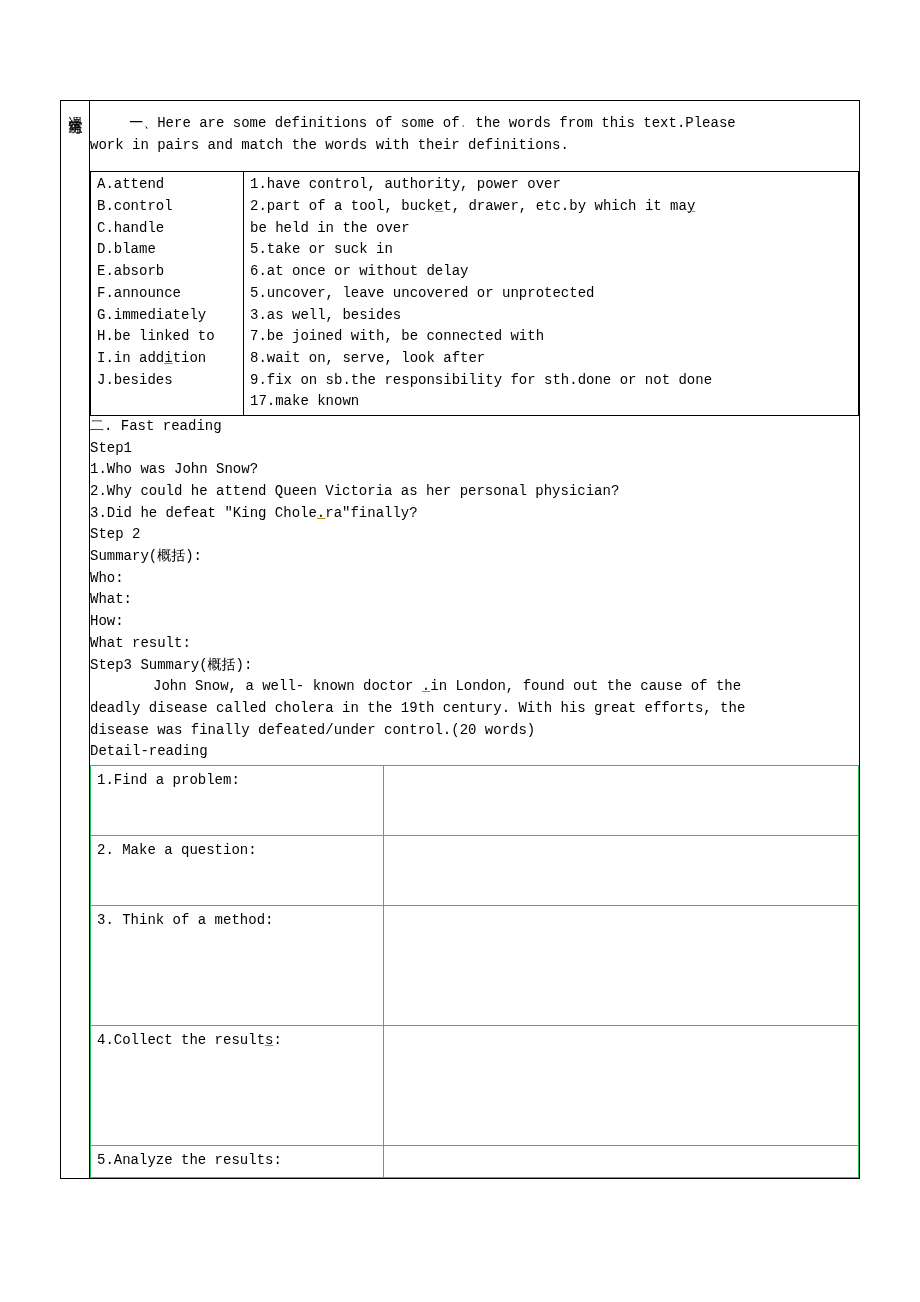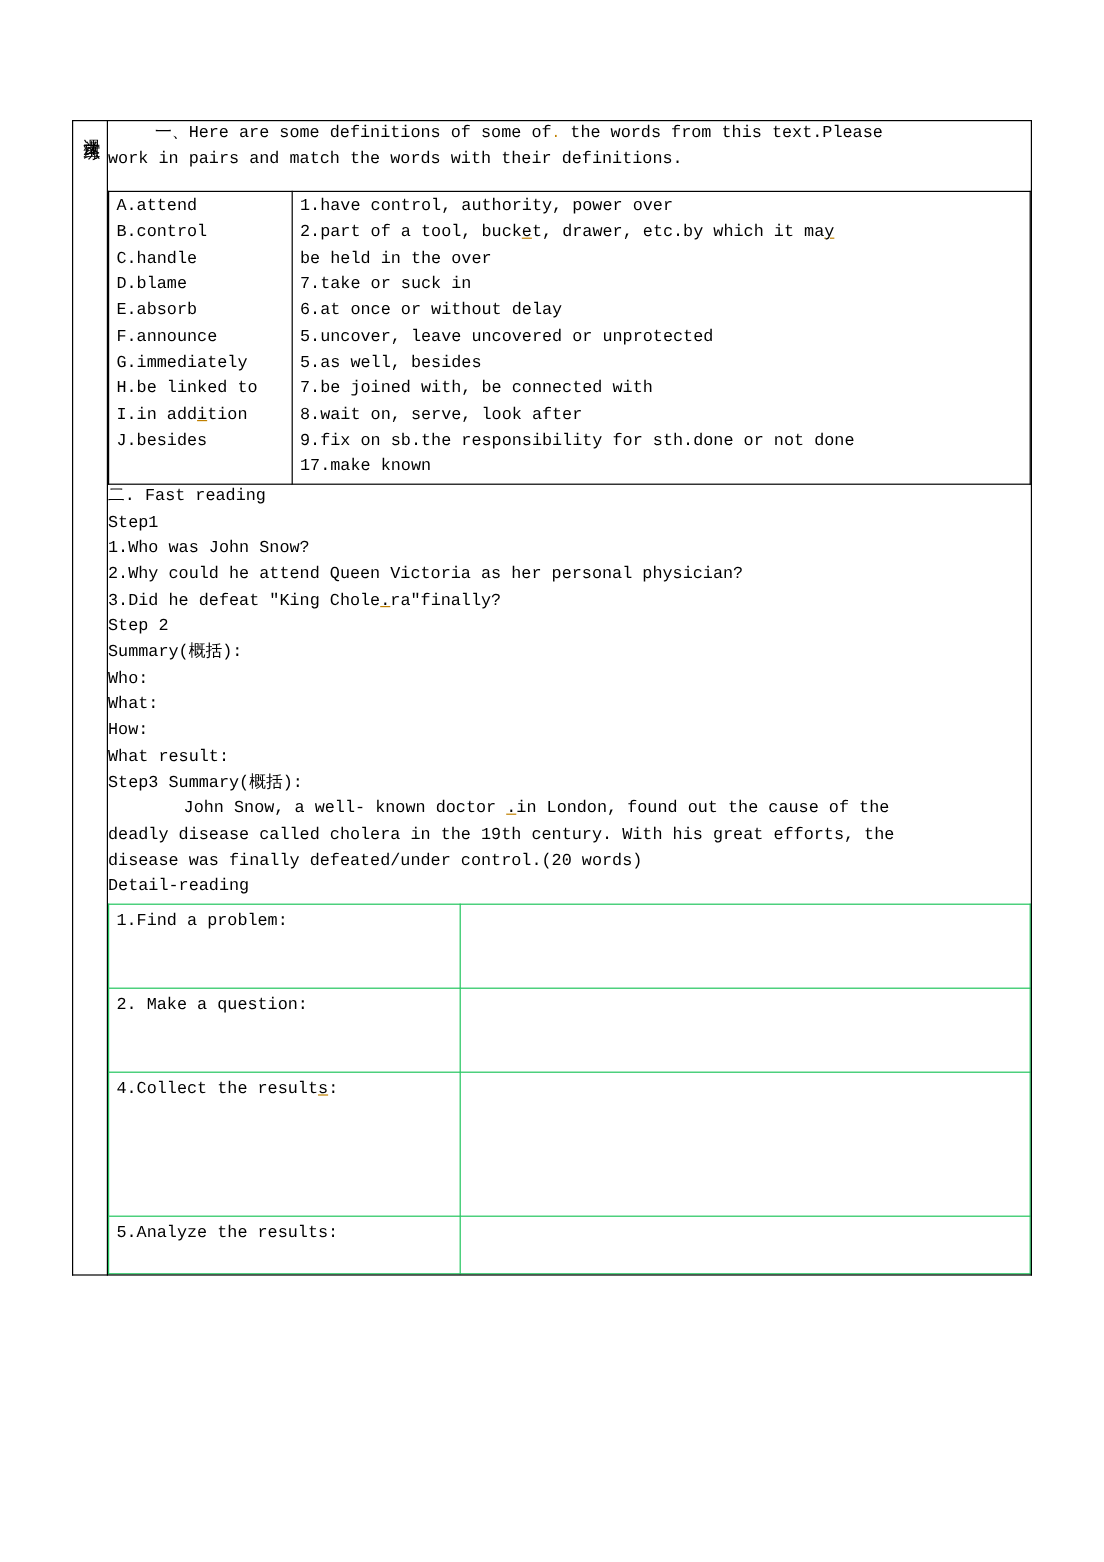--- a/index.html
+++ b/index.html
@@ -37,20 +37,21 @@
     display: inline-block;
   }
   .content-cell {
     padding: 6px 8px;
     font-family: "Courier New", monospace;
     font-size: 14px;
     line-height: 1.55;
   }
   .indent1 {
     text-indent: 2.8em;
+    margin-top: 12px;
   }
   .indent2 {
     text-indent: 4.5em;
   }
   .vocab-table {
     border-collapse: collapse;
     width: 100%;
     margin-top: 15px;
   }
   .vocab-table td {
@@ -76,21 +77,21 @@
     font-family: "Courier New", monospace;
     font-size: 14px;
   }
   .detail-left {
     width: 280px;
   }
   .h-row1 { height: 70px; }
   .h-row2 { height: 70px; }
   .h-row3 { height: 120px; }
   .h-row4 { height: 120px; padding-left: 38px; }
-  .h-row5 { height: 48px; margin-left: 30px; }
+  .h-row5 { height: 32px; margin-left: 30px; }
   .dot {
     color: #c08000;
     font-size: 12px;
   }
   .underline-dot {
     text-decoration: underline;
     text-decoration-color: #c08000;
     text-decoration-thickness: 1px;
   }
 </style>
@@ -120,24 +121,24 @@
             <div>F.announce</div>
             <div>G.immediately</div>
             <div>H.be linked to</div>
             <div>I.in add<span class="underline-dot">i</span>tion</div>
             <div>J.besides</div>
           </td>
           <td>
             <div>1.have control, authority, power over</div>
             <div>2.part of a tool, buck<span class="underline-dot">e</span>t, drawer, etc.by which it ma<span class="underline-dot">y</span></div>
             <div>be held in the over</div>
-            <div>7.take or suck in</div>
+            <div>5.take or suck in</div>
             <div>6.at once or without delay</div>
             <div>5.uncover, leave uncovered or unprotected</div>
-            <div>5.as well, besides</div>
+            <div>3.as well, besides</div>
             <div>7.be joined with, be connected with</div>
             <div>8.wait on, serve, look after</div>
             <div>9.fix on sb.the responsibility for sth.done or not done</div>
             <div>17.make known</div>
           </td>
         </tr>
       </tbody>
             </table>
 
       <div>二. Fast reading</div>
@@ -160,20 +161,24 @@
       <table class="detail-table">
         <tbody>
                 <tr class="h-row1">
           <td class="detail-left">1.Find a problem:</td>
           <td></td>
         </tr>
         <tr class="h-row2">
           <td class="detail-left">2. Make a question:</td>
           <td></td>
         </tr>
+        <tr class="h-row3">
+          <td class="detail-left">3. Think of a method:</td>
+          <td></td>
+        </tr>
         <tr class="h-row4">
           <td class="detail-left">4.Collect the result<span class="underline-dot">s</span>:</td>
           <td></td>
         </tr>
         <tr class="h-row5">
           <td class="detail-left">5.Analyze the results:</td>
           <td></td>
         </tr>
       </tbody>
             </table>

